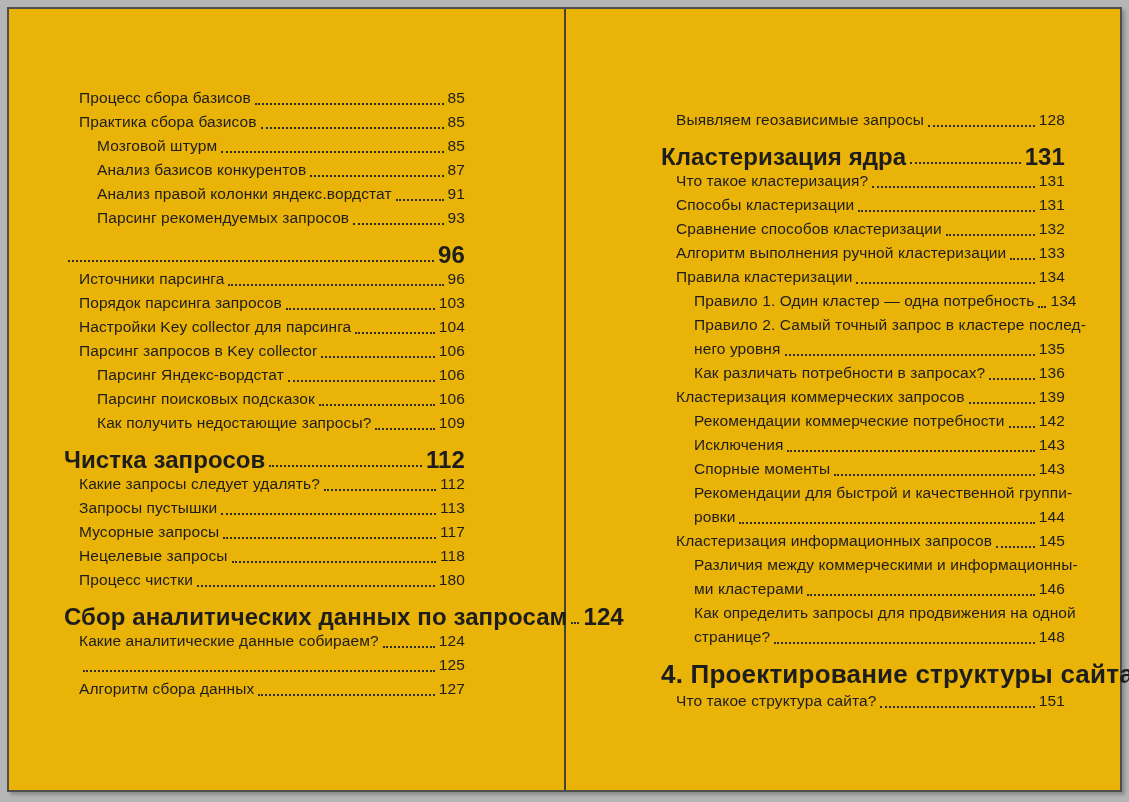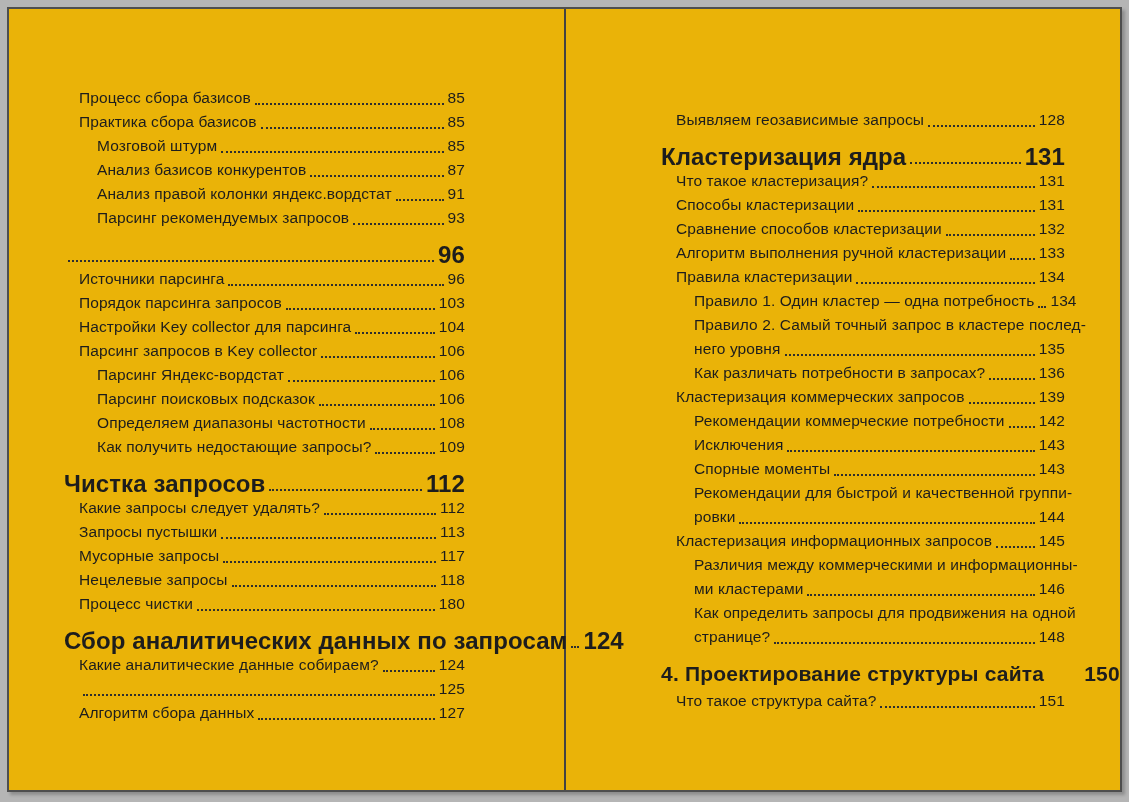--- a/index.html
+++ b/index.html
@@ -58,21 +58,21 @@
   }
   .toc-row.lvl1 {
     font-weight: bold;
     font-size: 24px;
   }
   .toc-row.lvl2 { padding-left: 15px; }
   .toc-row.lvl3 { padding-left: 33px; }
   .toc-row.gap  { margin-top: 13px; }
   .toc-row.chapter {
     font-weight: bold;
-    font-size: 21px;
+    font-size: 26px;
     height: 30px;
     line-height: 30px;
     margin-top: 10px;
     padding-left: 0;
     letter-spacing: 0.2px;
     gap: 12px;
   }
   .title { white-space: nowrap; }
   .leader {
     flex: 1;
@@ -155,25 +155,20 @@
         <span class="title">Парсинг Яндекс-вордстат</span>
         <span class="leader dots"></span>
         <span class="num">106</span>
       </div>
       <div class="toc-row lvl3">
         <span class="title">Парсинг поисковых подсказок</span>
         <span class="leader dots"></span>
         <span class="num">106</span>
       </div>
       <div class="toc-row lvl3">
-        <span class="title">Определяем диапазоны частотности</span>
-        <span class="leader dots"></span>
-        <span class="num">108</span>
-      </div>
-      <div class="toc-row lvl3">
         <span class="title">Как получить недостающие запросы?</span>
         <span class="leader dots"></span>
         <span class="num">109</span>
       </div>
       <div class="toc-row lvl1 gap">
         <span class="title">Чистка запросов</span>
         <span class="leader dots"></span>
         <span class="num">112</span>
       </div>
       <div class="toc-row lvl2">

